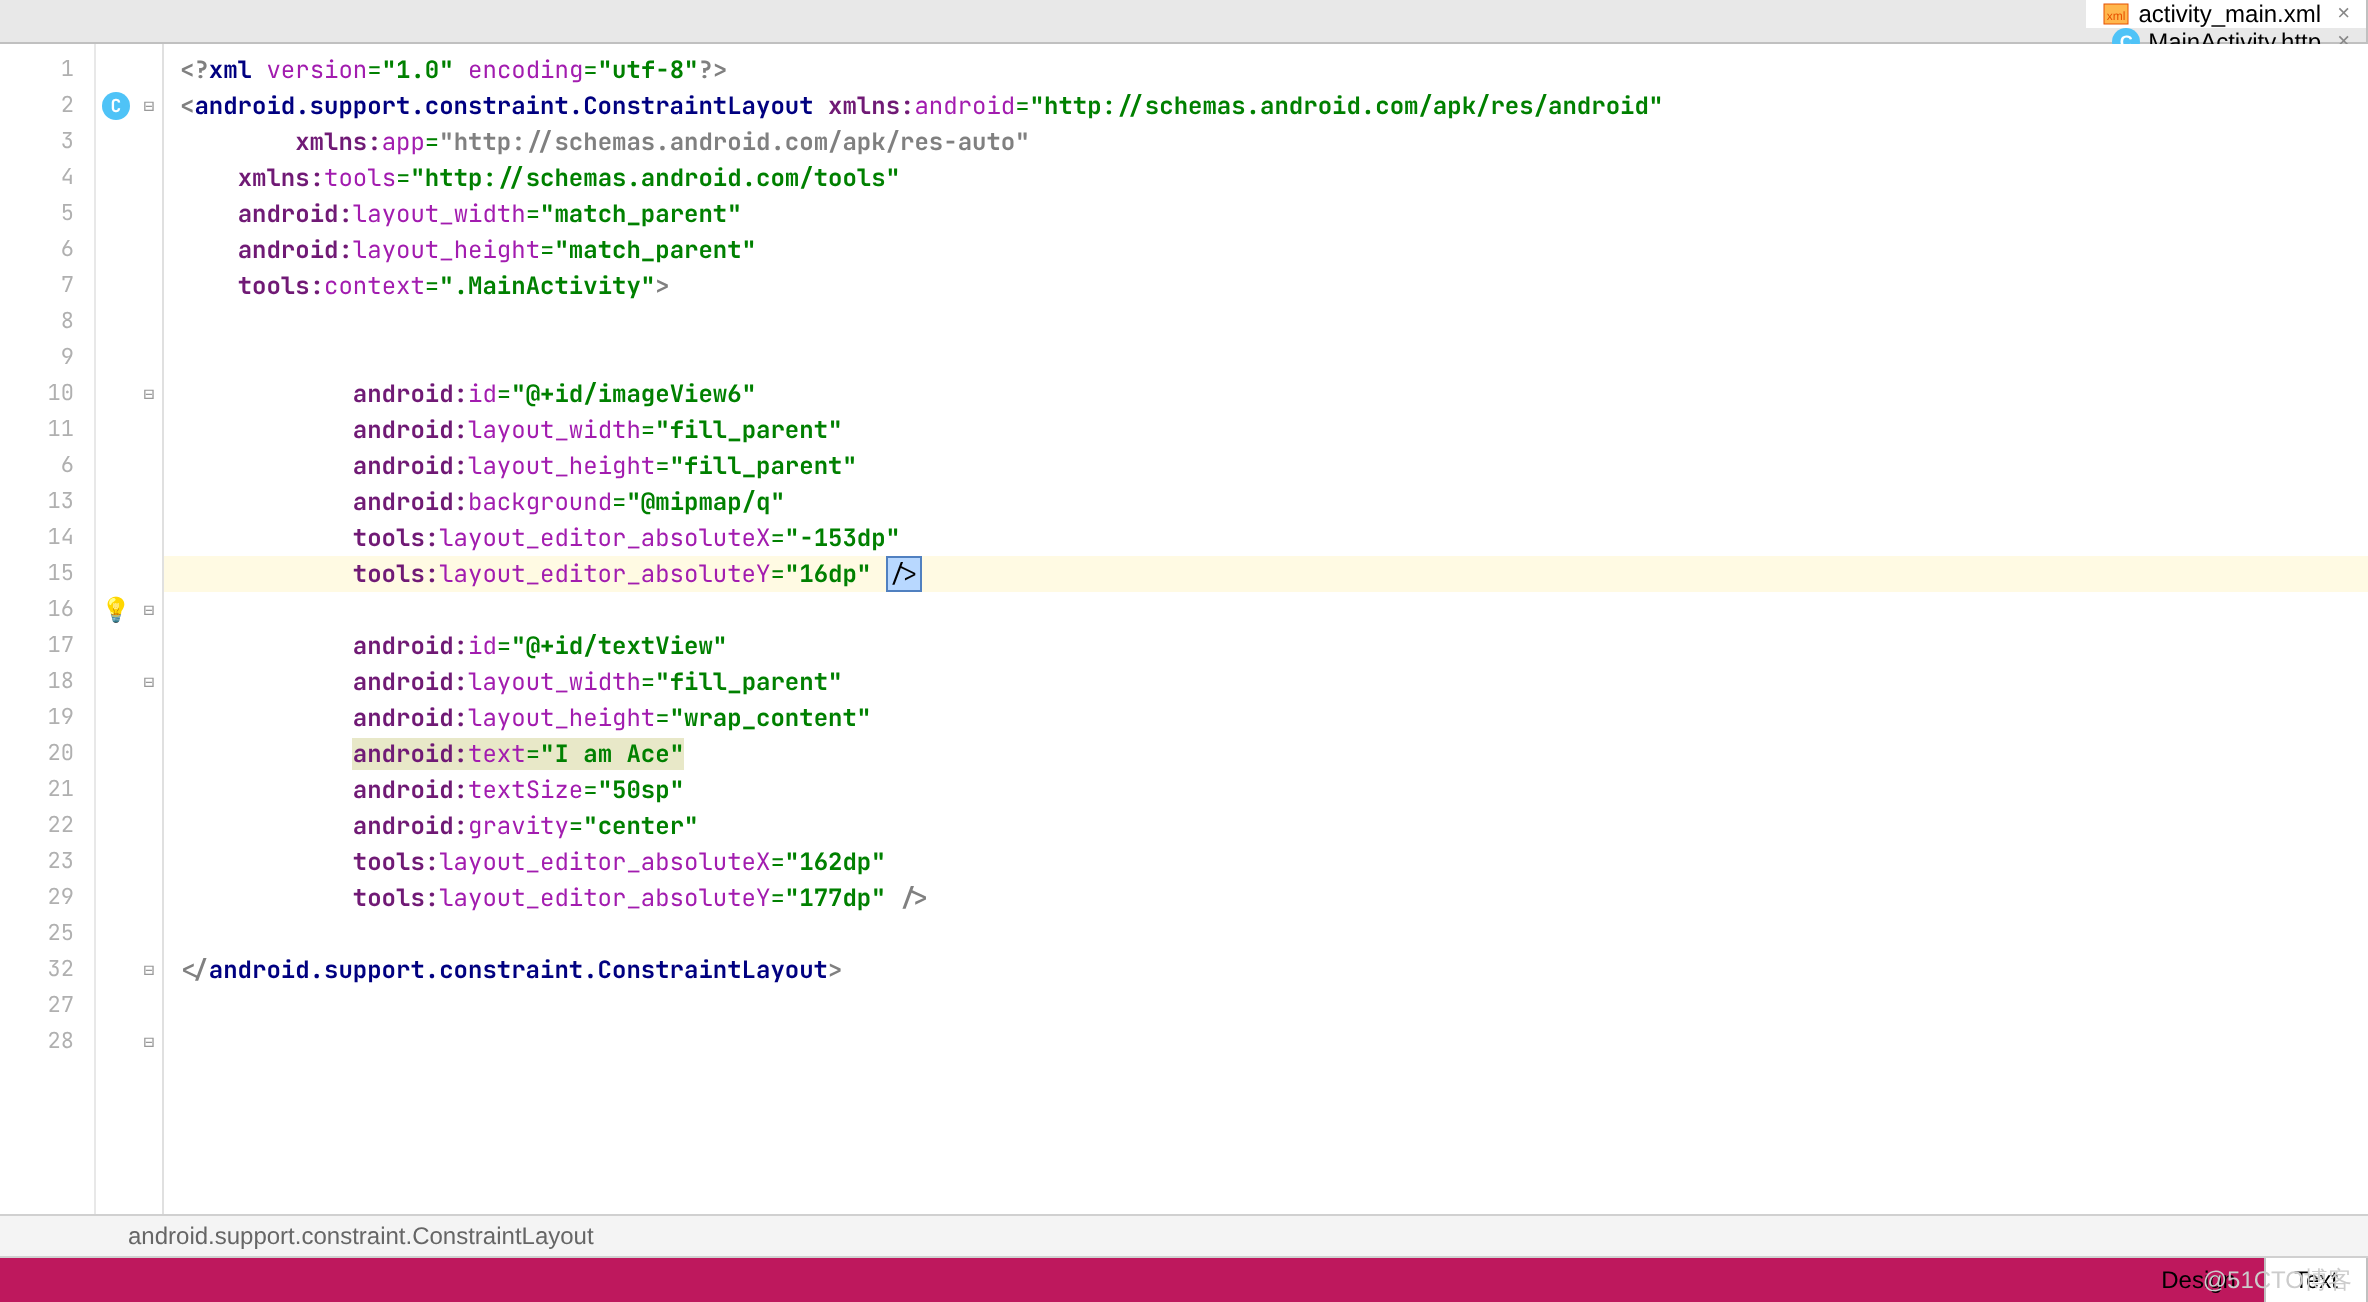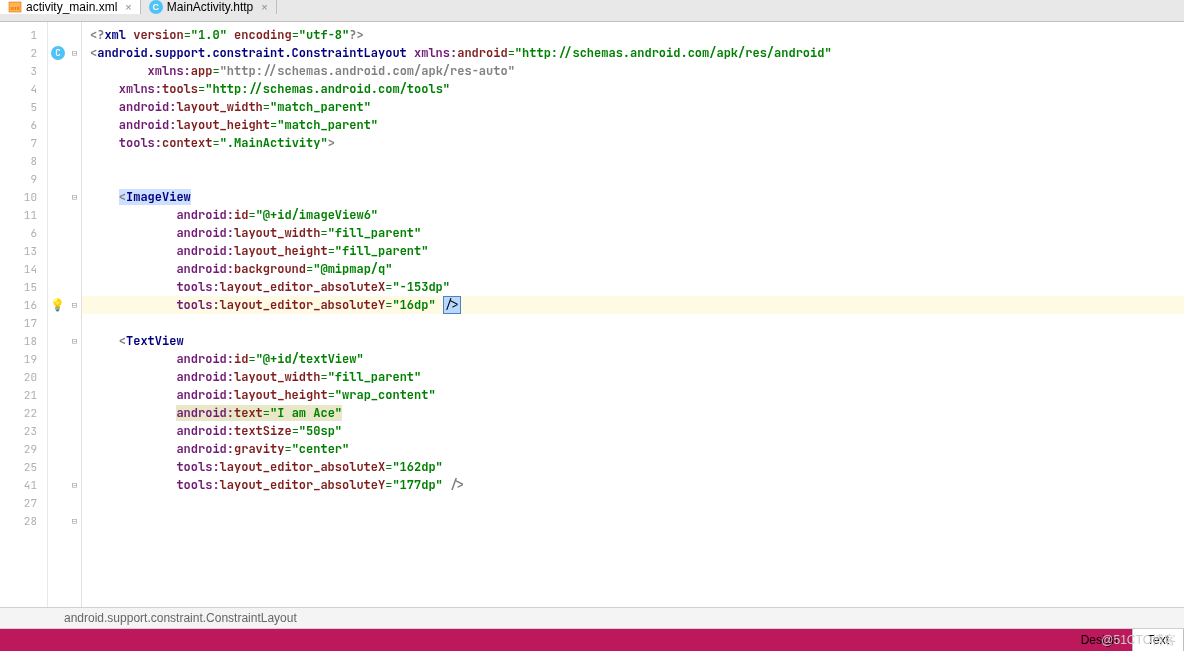--- a/index.html
+++ b/index.html
@@ -1,37 +1,37 @@
 <!DOCTYPE html>
 <html><head>
 <meta charset="utf-8">
 <style>
   * { margin: 0; padding: 0; box-sizing: border-box; }
   body { font-family: "Segoe UI", Arial, sans-serif; background: #f0f0f0; width: 1184px; height: 651px; overflow: hidden; display: flex; flex-direction: column; }
-  .tab-bar { display: flex; height: 22px; background: #e8e8e8; border-bottom: 1px solid #c0c0c0; font-size: 12px; align-items: flex-start; }
+  .tab-bar { display: flex; height: 22px; background: #e8e8e8; border-bottom: 1px solid #c0c0c0; font-size: 12px; align-items: flex-end; flex-direction: column; }
   .tab { display: flex; align-items: center; padding: 0 8px; border-right: 1px solid #c0c0c0; gap: 4px; cursor: pointer; }
   .tab.active { background: #fff; }
   .tab-icon { width: 14px; height: 14px; display: inline-flex; align-items: center; justify-content: center; }
   .tab-close { color: #888; font-size: 11px; padding-left: 4px; cursor: pointer; }
   .editor { flex: 1; display: flex; background: #fff; font-family: "JetBrains Mono", "Consolas", monospace; font-size: 12px; overflow: hidden; }
   .gutter { width: 48px; background: #fff; text-align: right; color: #b0b0b0; font-size: 11px; border-right: 1px solid #e8e8e8; padding-top: 4px; }
   .gutter .ln { height: 18px; line-height: 18px; padding-right: 10px; }
   .icon-col { width: 20px; background: #fff; padding-top: 4px; }
   .icon-col .ic { height: 18px; display: flex; align-items: center; justify-content: center; }
   .bicon { width: 14px; height: 14px; border-radius: 50%; background: #4fc3f7; color: #fff; font-size: 9px; font-weight: bold; display: flex; align-items: center; justify-content: center; }
   .bulb { color: #f5b800; font-size: 12px; }
   .fold-col { width: 14px; background: #fff; padding-top: 4px; border-right: 1px solid #e0e0e0; }
   .fold-col .fc { height: 18px; display: flex; align-items: center; justify-content: center; color: #999; font-size: 9px; }
   .code { flex: 1; padding-top: 4px; overflow: auto; }
   .code-line { height: 18px; line-height: 18px; white-space: pre; padding-left: 8px; }
   .hl-line { background: #fffae3; }
   .kw { color: #000080; font-weight: bold; }
   .tag { color: #000080; font-weight: bold; }
   .ns { color: #701a75; font-weight: bold; }
-  .attr { color: #7f1d1d; font-weight: bold; }
+  .attr { color: #a21caf; font-weight: normal; }
   .eq { color: #008000; }
   .str { color: #008000; font-weight: bold; }
   .pl { color: #808080; font-weight: bold; }
   .txterr { background: #e8e8c8; }
   .cursor-mark { background: #b8d8ff; border: 1px solid #5080c0; padding: 0 1px; }
   .sel { background: #cde0ff; }
   .breadcrumb { height: 22px; background: #f4f4f4; border-top: 1px solid #d0d0d0; border-bottom: 1px solid #d0d0d0; font-size: 12px; color: #666; display: flex; align-items: center; padding: 0 64px; }
   .bottom-tabs { height: 22px; background: #be185d; display: flex; font-size: 12px; align-items: stretch; position: relative; justify-content: flex-end; }
   .b-tab { padding: 0 14px; display: flex; align-items: center; border-right: 1px solid #c0c0c0; cursor: pointer; }
   .b-tab.active { background: #fff; }
@@ -80,21 +80,21 @@
       <div class="ln">16</div>
       <div class="ln">17</div>
       <div class="ln">18</div>
       <div class="ln">19</div>
       <div class="ln">20</div>
       <div class="ln">21</div>
       <div class="ln">22</div>
       <div class="ln">23</div>
       <div class="ln">29</div>
       <div class="ln">25</div>
-      <div class="ln">41</div>
+      <div class="ln">32</div>
       <div class="ln">27</div>
       <div class="ln">28</div>
     </div>
   <div class="icon-col" id="iconcol">
       <div class="ic"></div>
       <div class="ic">
         <span class="bicon">C</span>
       </div>
       <div class="ic"></div>
       <div class="ic"></div>
@@ -158,38 +158,37 @@
   <div class="code" id="code">
       <div class="code-line"><span class="pl">&lt;?</span><span class="kw">xml</span><span class="pl"> </span><span class="attr">version</span><span class="eq">=</span><span class="str">"1.0"</span><span class="pl"> </span><span class="attr">encoding</span><span class="eq">=</span><span class="str">"utf-8"</span><span class="pl">?&gt;</span></div>
       <div class="code-line"><span class="pl">&lt;</span><span class="tag">android.support.constraint.ConstraintLayout</span><span class="pl"> </span><span class="ns">xmlns:</span><span class="attr">android</span><span class="eq">=</span><span class="str">"http://schemas.android.com/apk/res/android"</span></div>
       <div class="code-line">        <span class="ns">xmlns:</span><span class="attr">app</span><span class="eq">=</span><span class="pl">"http://schemas.android.com/apk/res-auto"</span></div>
       <div class="code-line">    <span class="ns">xmlns:</span><span class="attr">tools</span><span class="eq">=</span><span class="str">"http://schemas.android.com/tools"</span></div>
       <div class="code-line">    <span class="ns">android:</span><span class="attr">layout_width</span><span class="eq">=</span><span class="str">"match_parent"</span></div>
       <div class="code-line">    <span class="ns">android:</span><span class="attr">layout_height</span><span class="eq">=</span><span class="str">"match_parent"</span></div>
       <div class="code-line">    <span class="ns">tools:</span><span class="attr">context</span><span class="eq">=</span><span class="str">".MainActivity"</span><span class="pl">&gt;</span></div>
       <div class="code-line"></div>
       <div class="code-line"></div>
-      <div class="code-line">    <span class="sel pl">&lt;</span><span class="sel tag">ImageView</span></div>
       <div class="code-line">            <span class="ns">android:</span><span class="attr">id</span><span class="eq">=</span><span class="str">"@+id/imageView6"</span></div>
       <div class="code-line">            <span class="ns">android:</span><span class="attr">layout_width</span><span class="eq">=</span><span class="str">"fill_parent"</span></div>
       <div class="code-line">            <span class="ns">android:</span><span class="attr">layout_height</span><span class="eq">=</span><span class="str">"fill_parent"</span></div>
       <div class="code-line">            <span class="ns">android:</span><span class="attr">background</span><span class="eq">=</span><span class="str">"@mipmap/q"</span></div>
       <div class="code-line">            <span class="ns">tools:</span><span class="attr">layout_editor_absoluteX</span><span class="eq">=</span><span class="str">"-153dp"</span></div>
       <div class="code-line hl-line">            <span class="ns">tools:</span><span class="attr">layout_editor_absoluteY</span><span class="eq">=</span><span class="str">"16dp"</span><span class="pl"> </span><span class="cursor-mark">/&gt;</span></div>
       <div class="code-line"></div>
-      <div class="code-line">    <span class="pl">&lt;</span><span class="tag">TextView</span></div>
       <div class="code-line">            <span class="ns">android:</span><span class="attr">id</span><span class="eq">=</span><span class="str">"@+id/textView"</span></div>
       <div class="code-line">            <span class="ns">android:</span><span class="attr">layout_width</span><span class="eq">=</span><span class="str">"fill_parent"</span></div>
       <div class="code-line">            <span class="ns">android:</span><span class="attr">layout_height</span><span class="eq">=</span><span class="str">"wrap_content"</span></div>
       <div class="code-line">            <span class="txterr ns">android:</span><span class="txterr attr">text</span><span class="txterr eq">=</span><span class="txterr str">"I am Ace"</span></div>
       <div class="code-line">            <span class="ns">android:</span><span class="attr">textSize</span><span class="eq">=</span><span class="str">"50sp"</span></div>
       <div class="code-line">            <span class="ns">android:</span><span class="attr">gravity</span><span class="eq">=</span><span class="str">"center"</span></div>
       <div class="code-line">            <span class="ns">tools:</span><span class="attr">layout_editor_absoluteX</span><span class="eq">=</span><span class="str">"162dp"</span></div>
       <div class="code-line">            <span class="ns">tools:</span><span class="attr">layout_editor_absoluteY</span><span class="eq">=</span><span class="str">"177dp"</span><span class="pl"> /&gt;</span></div>
       <div class="code-line"></div>
+      <div class="code-line"><span class="pl">&lt;/</span><span class="tag">android.support.constraint.ConstraintLayout</span><span class="pl">&gt;</span></div>
     </div>
 </div>
 
 <div class="breadcrumb">
   <span>android.support.constraint.ConstraintLayout</span>
 </div>
 
 <div class="bottom-tabs">
   <div class="b-tab">
       <span>Design</span>

